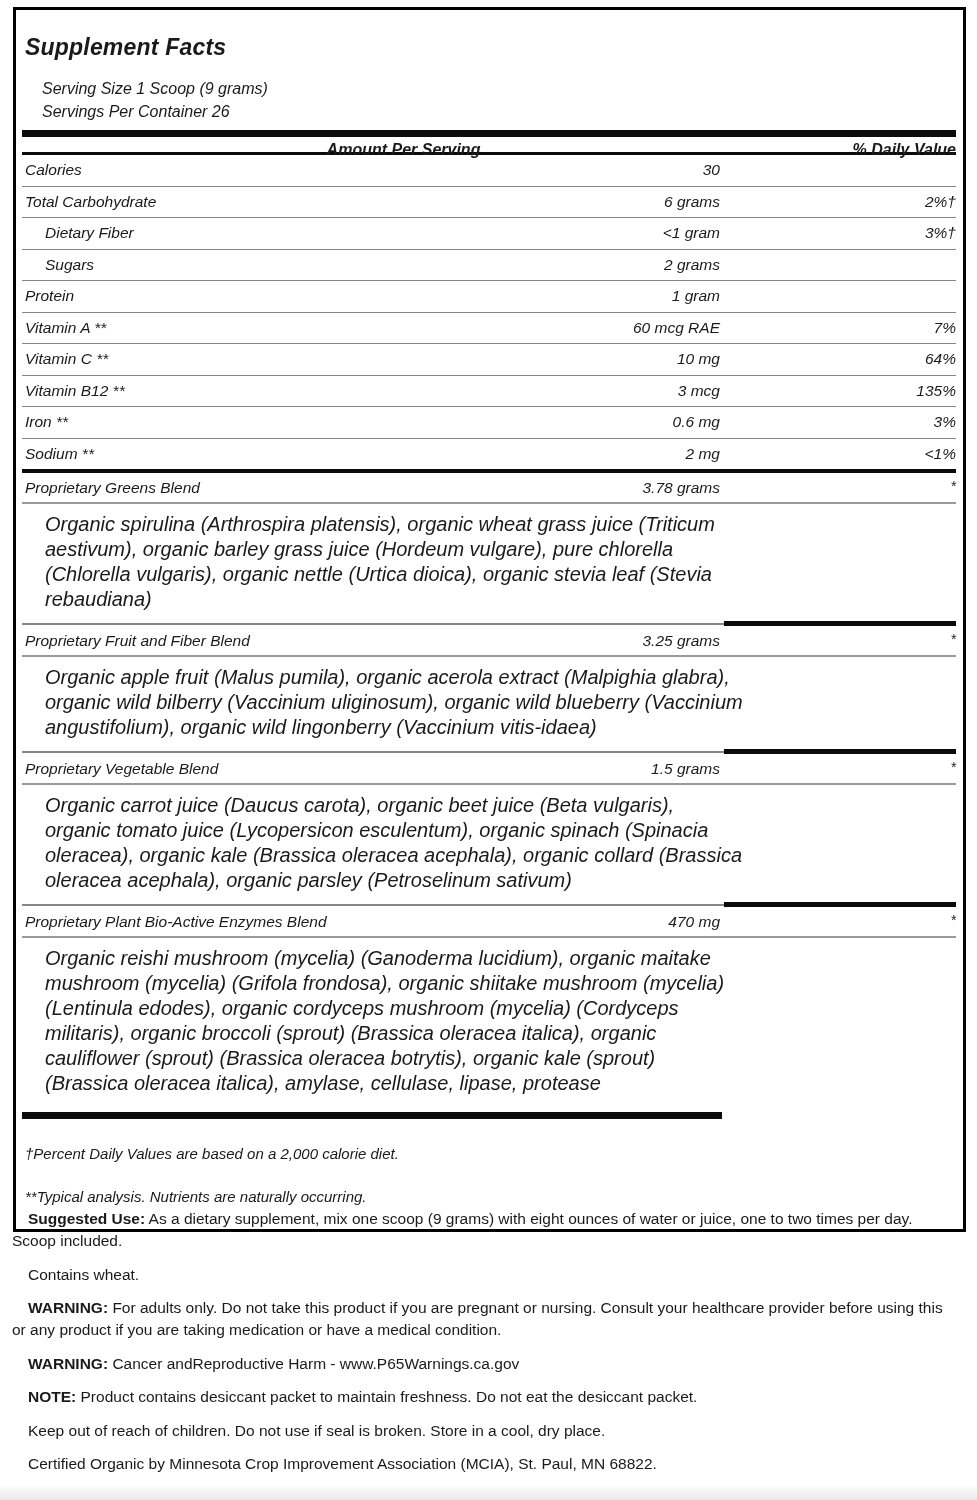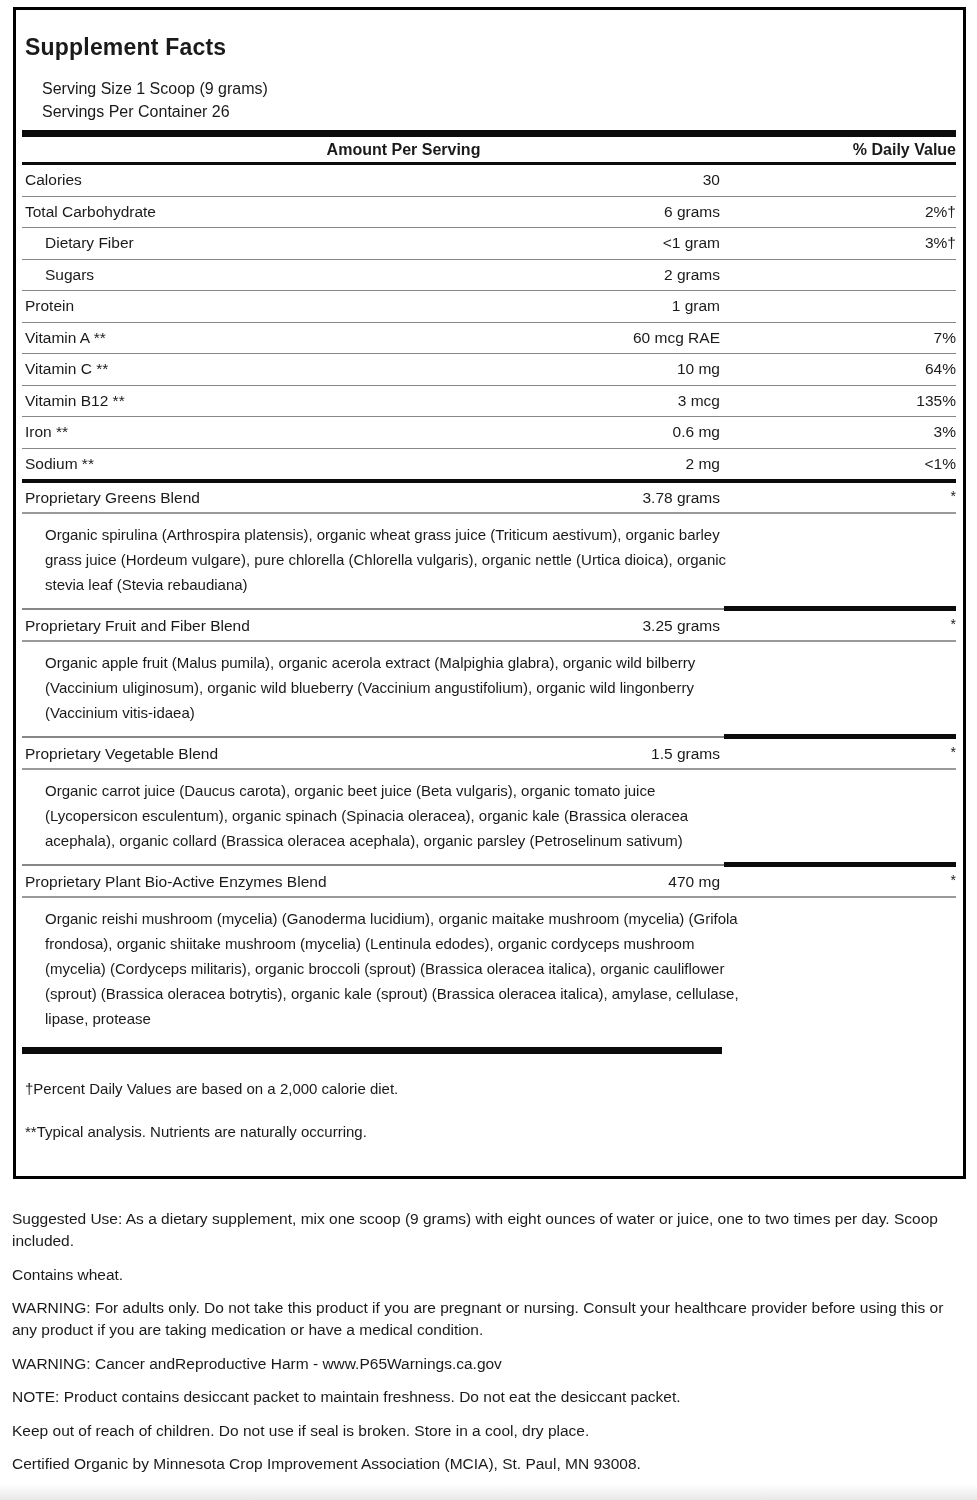--- a/index.html
+++ b/index.html
@@ -11,41 +11,42 @@
     -webkit-font-smoothing: antialiased;
   }
   .page { position: relative; width: 977px; height: 1500px; overflow: hidden; }
 
   
   .facts-box {
     position: absolute;
     left: 13px; top: 7px;
     width: 934px; 
     border: 3px solid #000;
-    padding: 12px 7px 12px 6px;
+    padding: 12px 7px 0 6px;
     box-sizing: content-box;
+    font-style: italic;
   }
   .panel-title {
     margin: 12px 0 16px 3px;
     font-size: 23px;
     font-weight: bold;
     letter-spacing: 0.2px;
   }
   .serving-line {
     margin-left: 20px;
     font-size: 16px;
     line-height: 23px;
   }
   .bar { background: #0b0b0b; }
   .bar-top   { height: 7px; margin-top: 7px; }
   .bar-hdr   { height: 3px; }
   .bar-mid   { height: 4px; }
   .bar-foot  { height: 7px; width: 700px; margin-top: 7px; }
 
-  .hdr { position: relative; height: 25px; }
+  .hdr { position: relative; height: 15px; }
   .hdr-amount {
     position: absolute; left: 0; right: 171px; top: 4px;
     text-align: center; font-weight: bold; font-size: 16px;
   }
   .hdr-dv {
     position: absolute; right: 0; top: 4px;
     font-weight: bold; font-size: 16px;
   }
 
   .nrow {
@@ -59,21 +60,21 @@
   .nrow .lbl.ind { padding-left: 23px; }
   .nrow .amt { width: 200px; text-align: right; }
   .nrow .dv  { width: 236px; text-align: right; }
 
   .nrow.blendrow { border-top: none; min-height: 29px; }
   .nrow.blendrow .dv { align-self: flex-start; padding-top: 5px; font-size: 14px; }
 
   .desc {
     border-top: 2px solid #9a9a9a;
     padding: 8px 212px 9px 23px;
-    font-size: 15px;
+    font-size: 20px;
     line-height: 25px;
   }
   .sep-combo { position: relative; height: 5px; }
   .sep-combo .thin {
     position: absolute; left: 0; right: 232px; top: 2px;
     height: 1.5px; background: #878787;
   }
   .sep-combo .blk {
     position: absolute; right: 0; top: 0;
     width: 232px; height: 5px; background: #0b0b0b;
@@ -84,21 +85,21 @@
 
   
   .below {
     position: absolute;
     left: 12px; top: 1208px;
     width: 940px;
     font-size: 15.5px;
     line-height: 22px;
   }
   .below p { margin: 0 0 11.5px 0; }
-  .below b { font-weight: normal; }
+  .below b { font-weight: bold; margin-left: 16px; }
 
   .bottom-fade {
     position: absolute; left: 0; right: 0; bottom: 0; height: 16px;
     background: linear-gradient(to bottom, rgba(0,0,0,0), rgba(0,0,0,0.09));
   }
 </style>
 </head>
 <body>
 
 <div class="page">
@@ -218,18 +219,18 @@
 
   </div>
 
   <div class="below">
     <p><b>Suggested Use:</b><span> As a dietary supplement, mix one scoop (9 grams) with eight ounces of water or juice, one to two times per day. Scoop included.</span></p>
     <p><b></b><span>Contains wheat.</span></p>
     <p><b>WARNING:</b><span> For adults only. Do not take this product if you are pregnant or nursing. Consult your healthcare provider before using this or any product if you are taking medication or have a medical condition.</span></p>
     <p><b>WARNING:</b><span> Cancer andReproductive Harm - www.P65Warnings.ca.gov</span></p>
     <p><b>NOTE:</b><span> Product contains desiccant packet to maintain freshness. Do not eat the desiccant packet.</span></p>
     <p><b></b><span>Keep out of reach of children. Do not use if seal is broken. Store in a cool, dry place.</span></p>
-    <p><b></b><span>Certified Organic by Minnesota Crop Improvement Association (MCIA), St. Paul, MN 93008.</span></p>
+    <p><b></b><span>Certified Organic by Minnesota Crop Improvement Association (MCIA), St. Paul, MN 68822.</span></p>
   </div>
 
   <div class="bottom-fade"></div>
 
 </div>
 
 </body></html>

